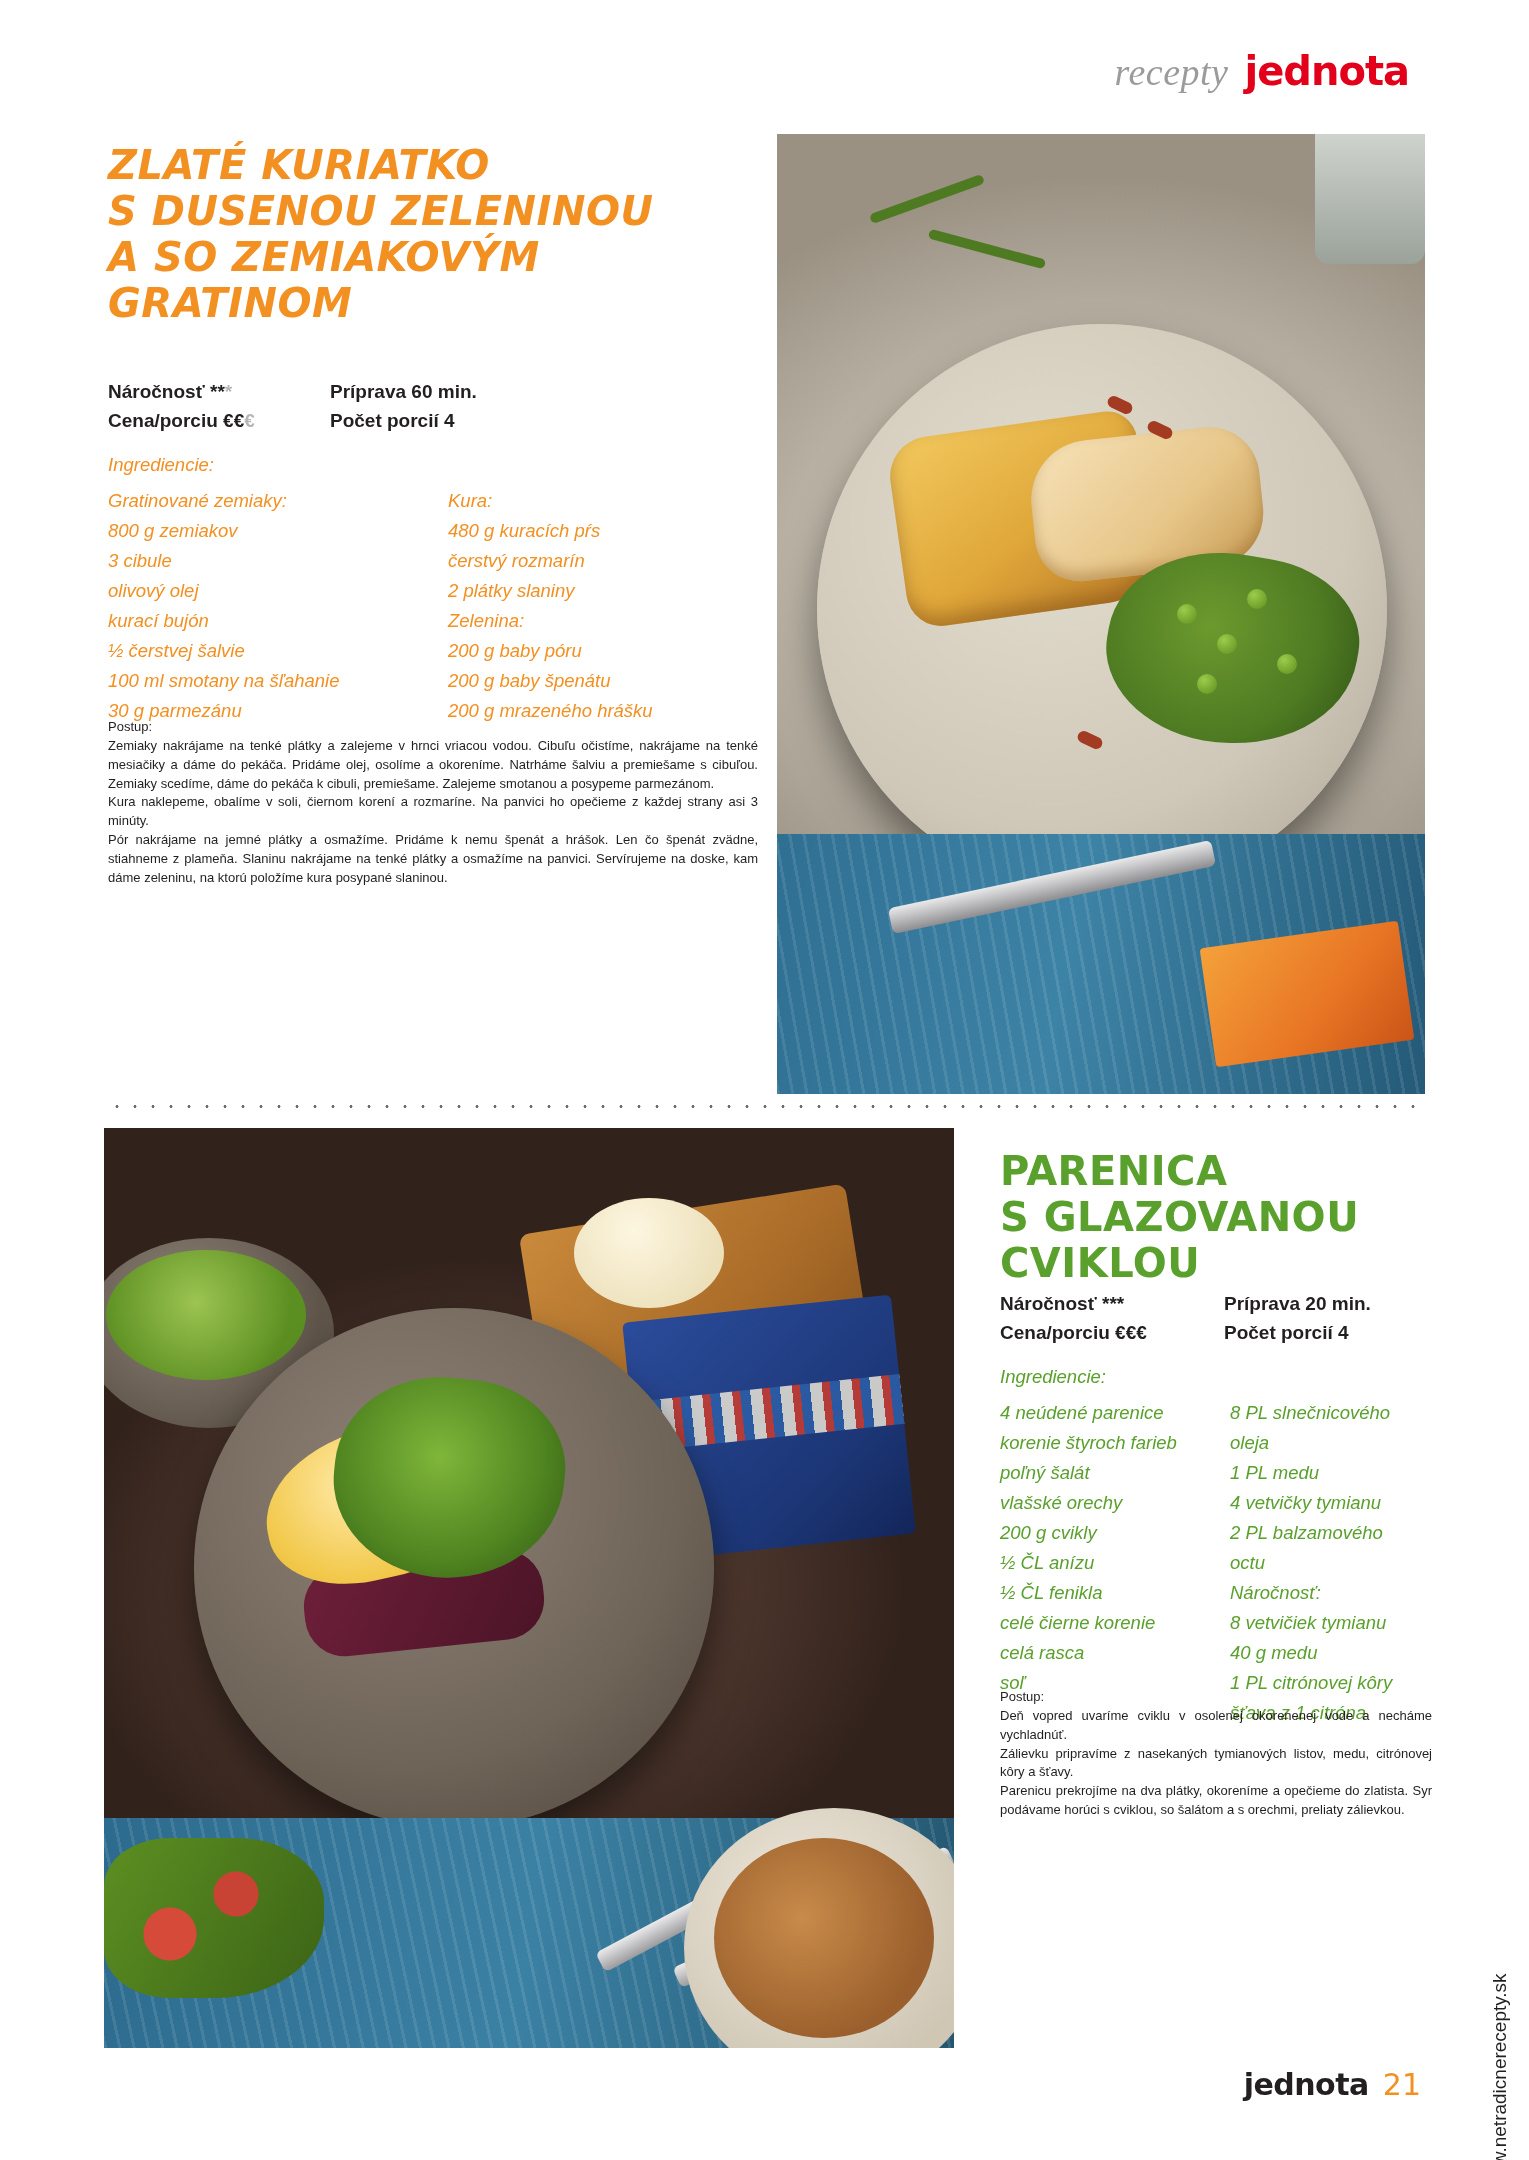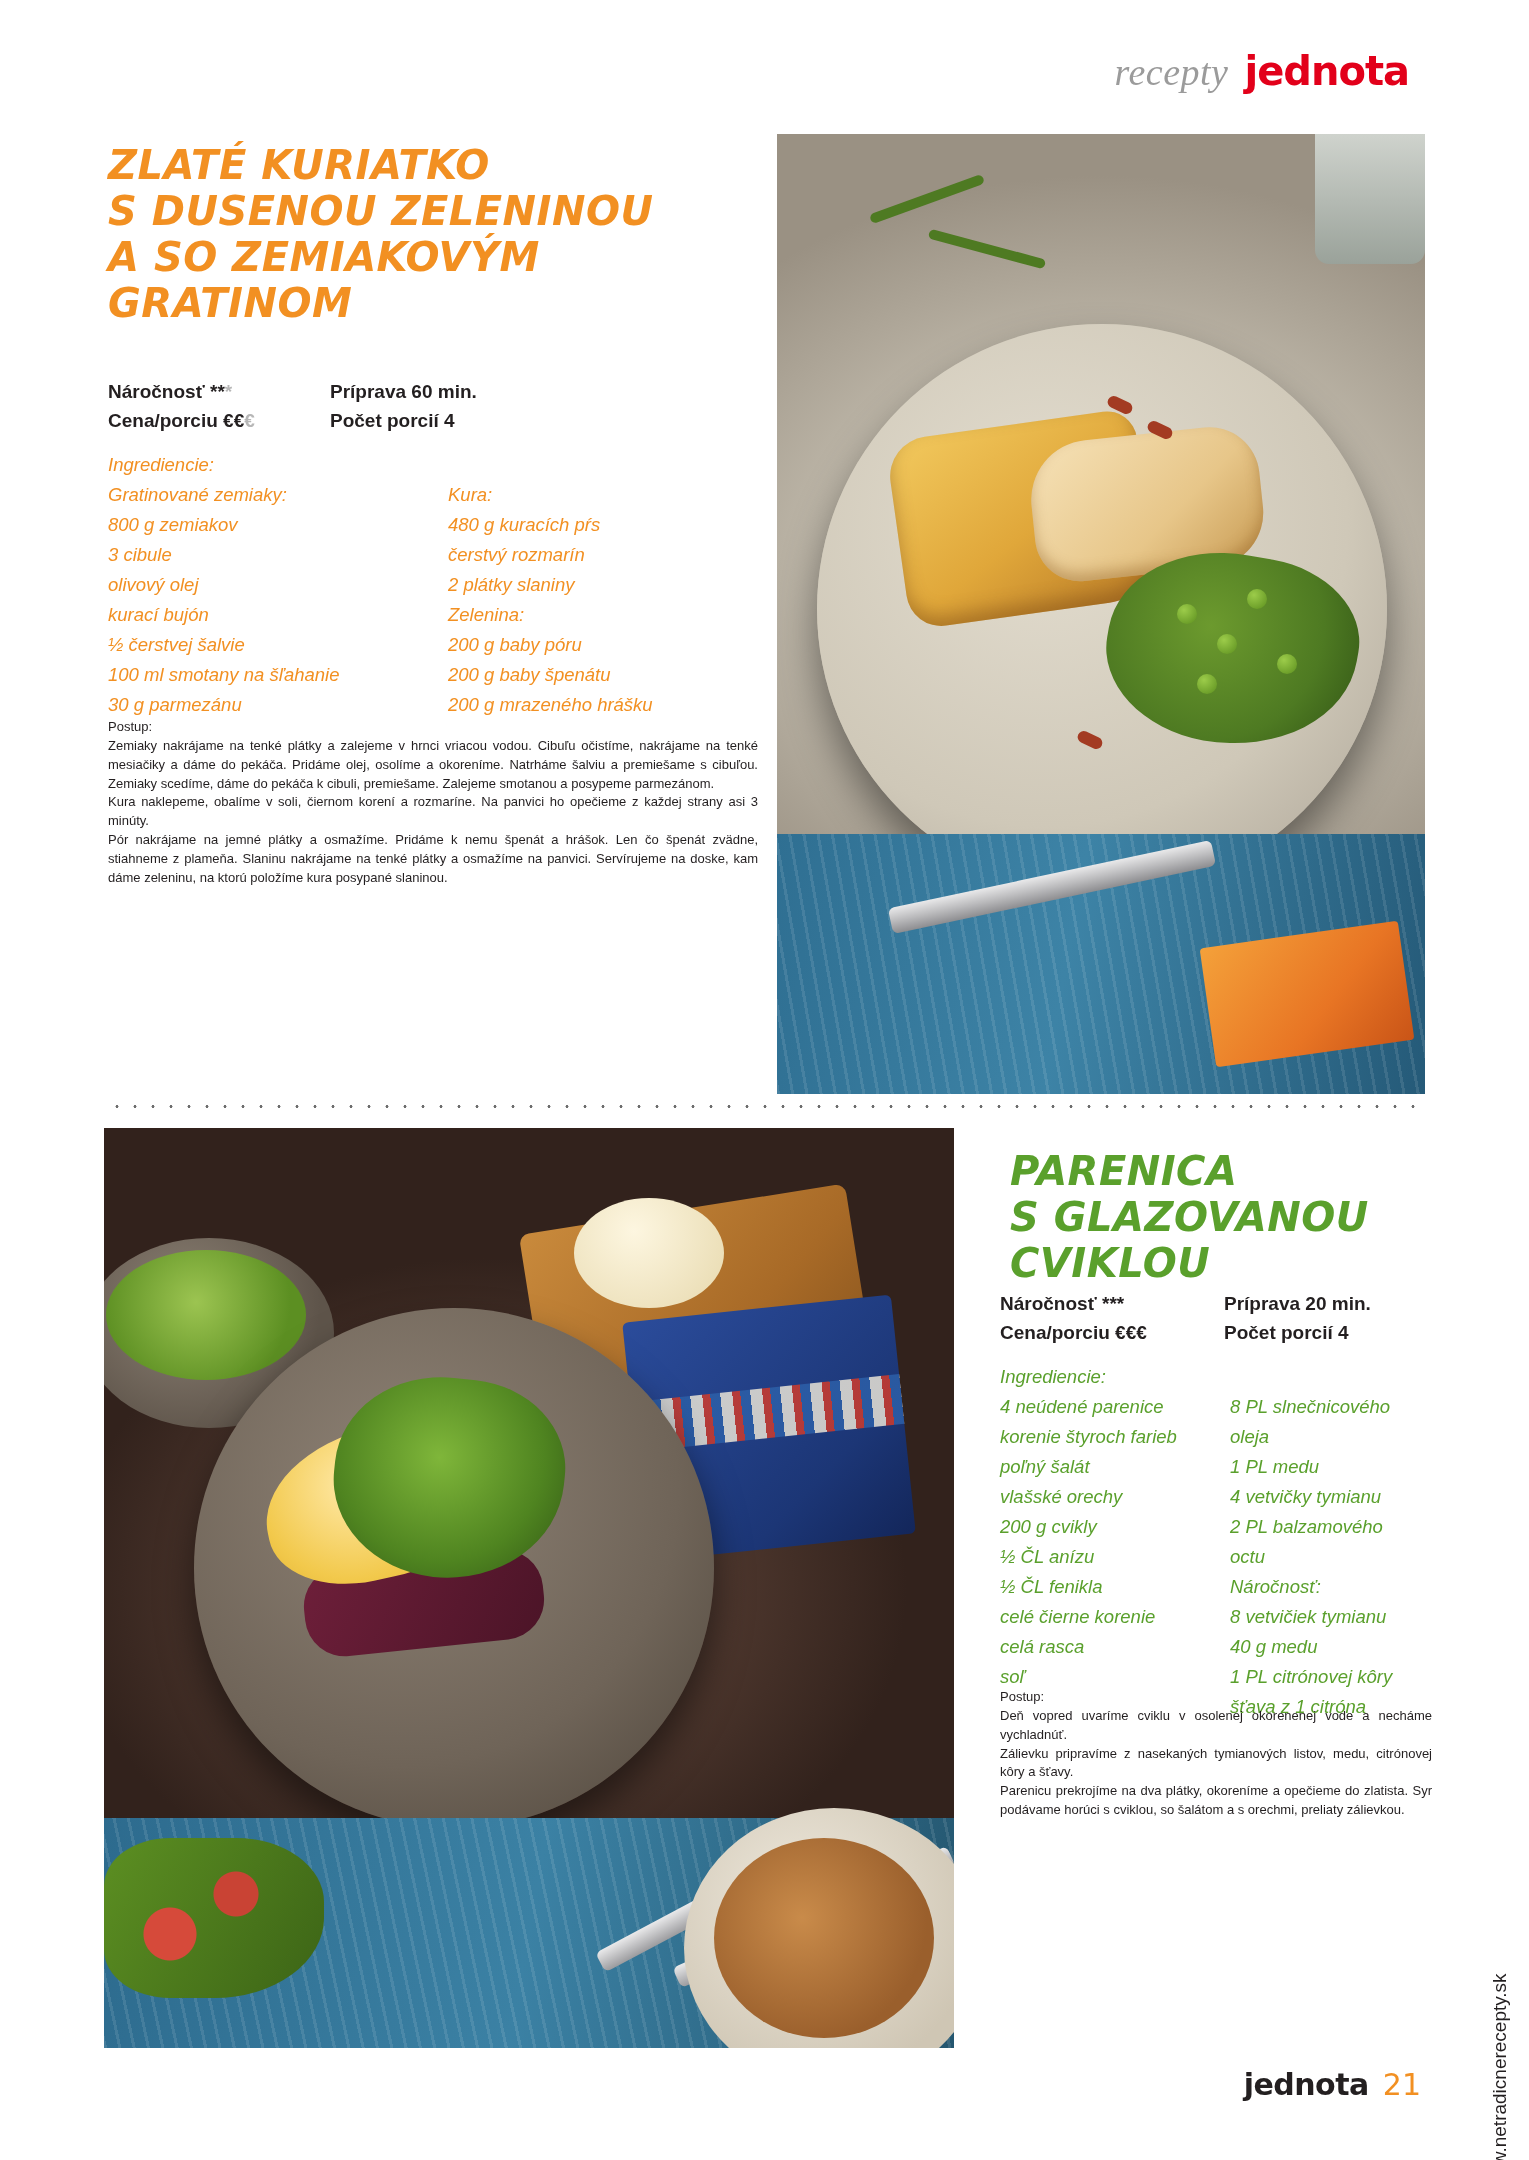--- a/index.html
+++ b/index.html
@@ -67,21 +67,21 @@
   .meta-col-1 { width: 222px; }
   .stars-dim { color: #b7b7b7; }
 
   .ing-block {
     position: absolute;
     font-style: italic;
     font-size: 18.5px;
     line-height: 1.62;
     color: #f29022;
   }
-  .ing-cols { display: flex; }
+  .ing-cols { display: flex; margin-top: 6px; }
   .ing-col-1 { width: 340px; }
 
   .steps-block {
     position: absolute;
     font-size: 13px;
     line-height: 1.45;
     text-align: justify;
     color: #231f20;
   }
   .steps-block .label { font-weight: normal; }
@@ -335,27 +335,25 @@
   }
 
   
   .recipe2-title {
     position: absolute;
     left: 1000px;
     top: 1148px;
     width: 430px;
     font-family: "DejaVu Sans", sans-serif;
     font-weight: bold;
-    font-style: italic;
     font-size: 40px;
     line-height: 1.15;
     color: #5aa02c;
     text-transform: uppercase;
     letter-spacing: 0.5px;
-    margin-left: 10px;
   }
 
   .ing-col-2c1 { width: 230px; }
 
   
   .side-note {
     position: absolute;
     right: 40px;
     top: 1540px;
     font-size: 19px;

